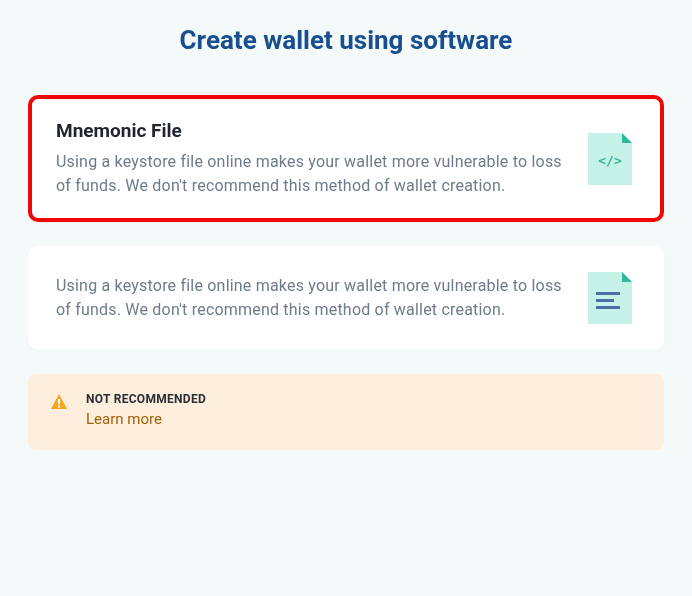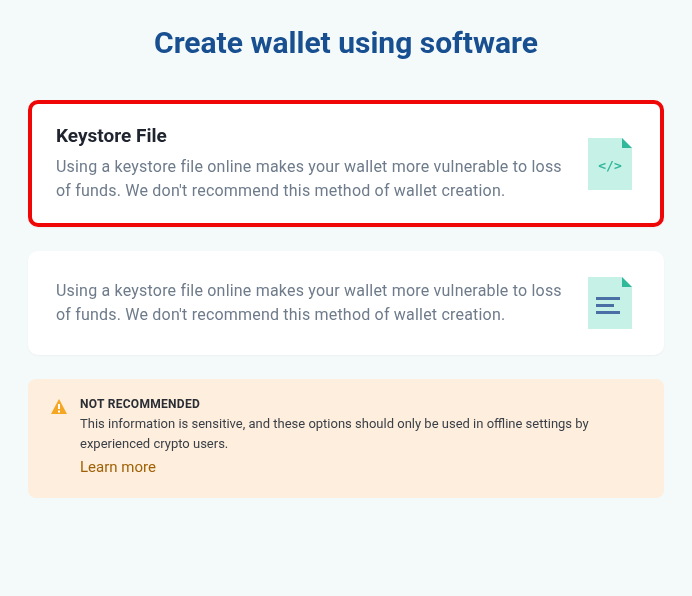--- a/index.html
+++ b/index.html
@@ -8,21 +8,21 @@
       box-sizing: border-box;
     }
     body {
       font-family: -apple-system, BlinkMacSystemFont, 'Segoe UI', Roboto, Arial, sans-serif;
       background: #f4f9fa;
       width: 692px;
       height: 596px;
       padding: 20px 28px;
     }
     .page-title {
-      font-size: 30px;
+      font-size: 26px;
       font-weight: 700;
       color: #184f90;
       text-align: center;
       margin-bottom: 40px;
       margin-top: 5px;
     }
     .option-card {
       background: #ffffff;
       border-radius: 10px;
       padding: 24px 28px;
@@ -55,21 +55,21 @@
     .option-icon {
       width: 52px;
       height: 56px;
       flex-shrink: 0;
     }
     .warning-box {
       background: #fdeedd;
       border-radius: 8px;
       padding: 18px 22px 22px 22px;
       display: flex;
-      gap: 12px;
+      gap: 18px;
       align-items: flex-start;
     }
     .warning-icon {
       width: 18px;
       height: 18px;
       flex-shrink: 0;
       margin-top: 1px;
     }
     .warning-content {
       flex: 1;
@@ -95,21 +95,21 @@
       text-align: center;
     }
   </style>
 </head>
 <body>
 
 <h1 class="page-title">Create wallet using software</h1>
 
 <div class="option-card highlighted">
   <div class="option-text">
-    <div class="option-title">Keystore File</div>
+    <div class="option-title">Mnemonic File</div>
     <div class="option-desc">Using a keystore file online makes your wallet more vulnerable to loss of funds. We don't recommend this method of wallet creation.</div>
   </div>
   <div class="option-icon">
     <svg viewBox="0 0 52 56" width="52" height="56">
       <path d="M4 2 L38 2 L48 12 L48 54 L4 54 Z" fill="#c6f1e7"></path>
       <path d="M38 2 L48 12 L38 12 Z" fill="#2fb89a"></path>
       <text x="26" y="34" font-size="13" font-weight="700" fill="#2fb89a" text-anchor="middle" font-family="monospace">&lt;/&gt;</text>
     </svg>
   </div>
 </div>
@@ -132,16 +132,15 @@
 <div class="warning-box">
   <div class="warning-icon">
     <svg viewBox="0 0 18 18" width="18" height="18">
       <path d="M9 1 L17 16 L1 16 Z" fill="#f5a623"></path>
       <rect x="8" y="6" width="2" height="5" fill="#ffffff"></rect>
       <rect x="8" y="12.5" width="2" height="2" fill="#ffffff"></rect>
     </svg>
   </div>
   <div class="warning-content">
     <div class="warning-title">NOT RECOMMENDED</div>
-    <div class="warning-text">This information is sensitive, and these options should only be used in offline settings by experienced crypto users.</div>
     <a class="warning-link">Learn more</a>
   </div>
 </div>
 
 </body></html>

